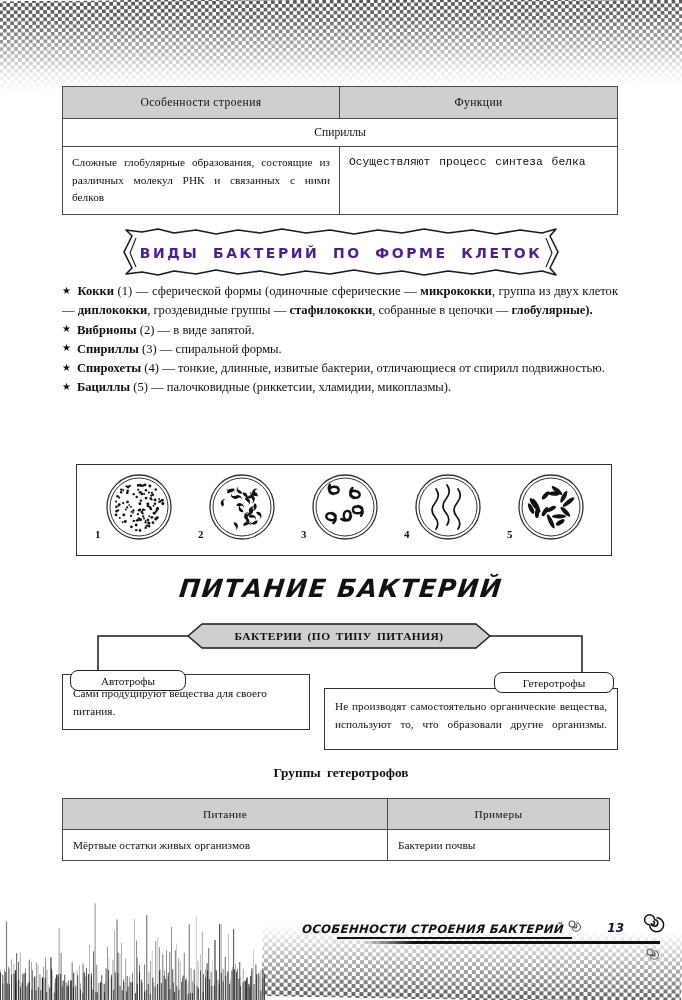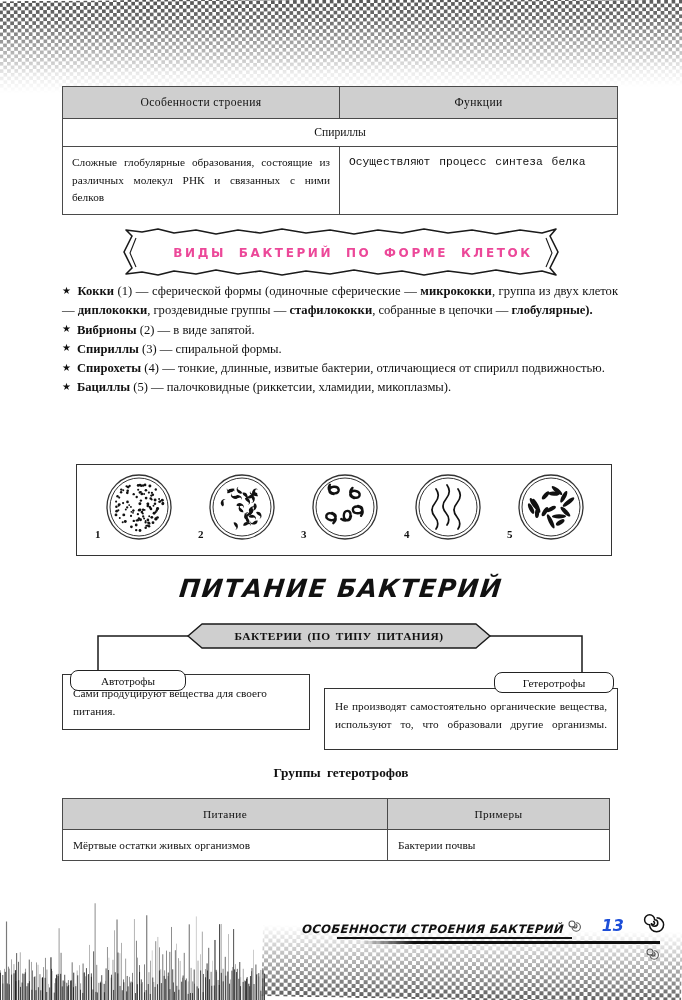--- a/index.html
+++ b/index.html
@@ -93,28 +93,28 @@
   #ribosome-table-wrap .c1 { width: 277px; }
 
   
   #banner-wrap {
     position: absolute;
     left: 112px; top: 224px;
     width: 458px; height: 56px;
   }
   #banner-wrap .banner-text {
     position: absolute;
-    left: 12px; top: 0; width: 458px; height: 56px;
+    left: 0; top: 0; width: 458px; height: 56px;
     display: flex; align-items: center; justify-content: center;
     font-family: "DejaVu Sans", sans-serif;
     font-weight: bold;
-    font-size: 12px;
+    font-size: 14px;
     letter-spacing: 2.6px;
     word-spacing: 6px;
-    color: #ec4899;
+    color: #4c1d95;
     padding-top: 1px;
   }
 
   
   #species-list {
     position: absolute;
     left: 62px; top: 282px; width: 556px;
     font-size: 12.6px;
     line-height: 1.53;
   }
@@ -212,22 +212,22 @@
     letter-spacing: .4px;
     transform: skewX(-5deg);
     color: #111;
   }
   #footer .f-page {
     position: absolute;
     right: 58px; bottom: 13px;
     font-family: "DejaVu Sans", sans-serif;
     font-weight: bold;
     font-style: italic;
-    font-size: 16px;
-    color: #1d4ed8;
+    font-size: 12px;
+    color: #0f172a;
   }
   #footer .f-rule {
     position: absolute;
     right: 22px; bottom: 4px;
     width: 300px; height: 3px;
     background: linear-gradient(to right, rgba(0,0,0,0) 0%, #111 18%, #111 100%);
   }
   #footer .f-rule2 {
     position: absolute;
     right: 110px; bottom: 9px;

